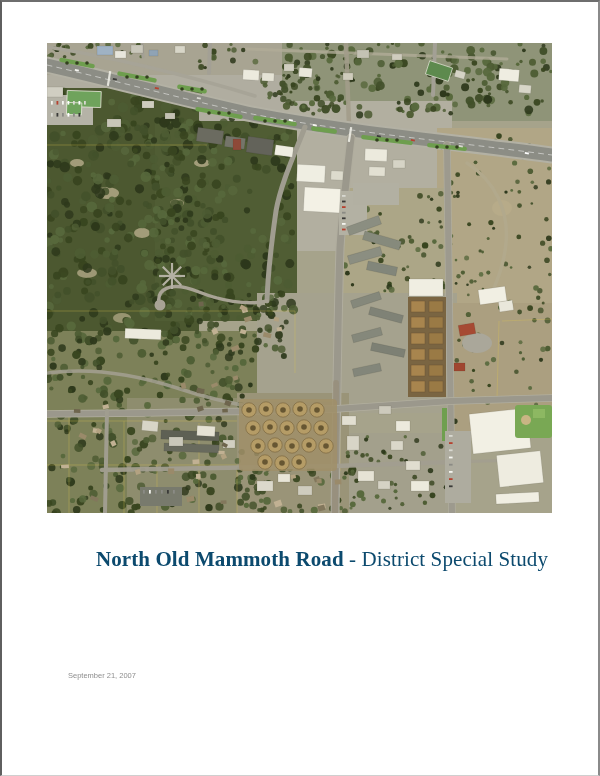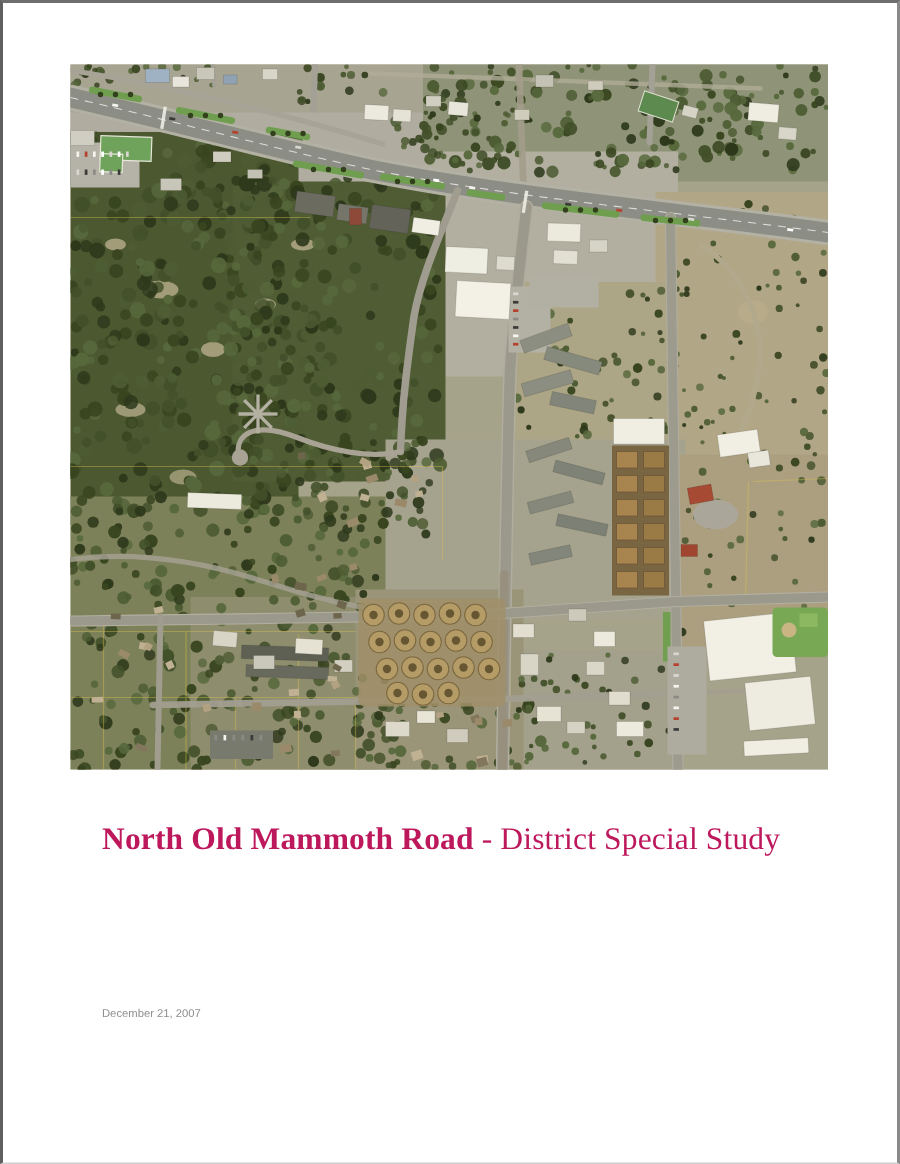--- a/index.html
+++ b/index.html
@@ -1671,18 +1671,18 @@
         <rect x="96.0" y="447.0" width="1.8" height="3.6" fill="#8b8b85"></rect>
         <rect x="102.0" y="447.0" width="1.8" height="3.6" fill="#f5f5f0"></rect>
         <rect x="108.0" y="447.0" width="1.8" height="3.6" fill="#8b8b85"></rect>
         <rect x="114.0" y="447.0" width="1.8" height="3.6" fill="#8b8b85"></rect>
         <rect x="120.0" y="447.0" width="1.8" height="3.6" fill="#3a3a38"></rect>
         <rect x="126.0" y="447.0" width="1.8" height="3.6" fill="#8b8b85"></rect>
       </g>
 </svg>
 </div>
 
-<div class="titleblock" style="color: #be185d;">
+<div class="titleblock" style="color: #0c4a6e; text-align: right;">
   <h1 style="margin:0;font-size:inherit;font-weight:normal;line-height:inherit;"><span class="b">North Old Mammoth Road</span><span> - District Special Study</span><br>
   </h1>
 </div>
 
-<div class="date">December 21, 2007</div>
+<div class="date">September 21, 2007</div>
 
 </body></html>

